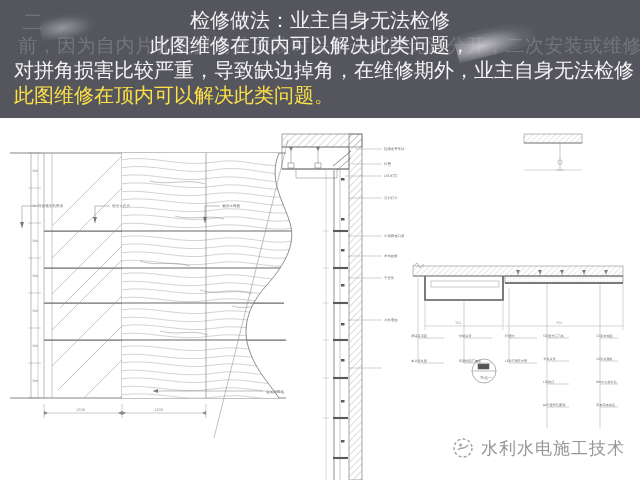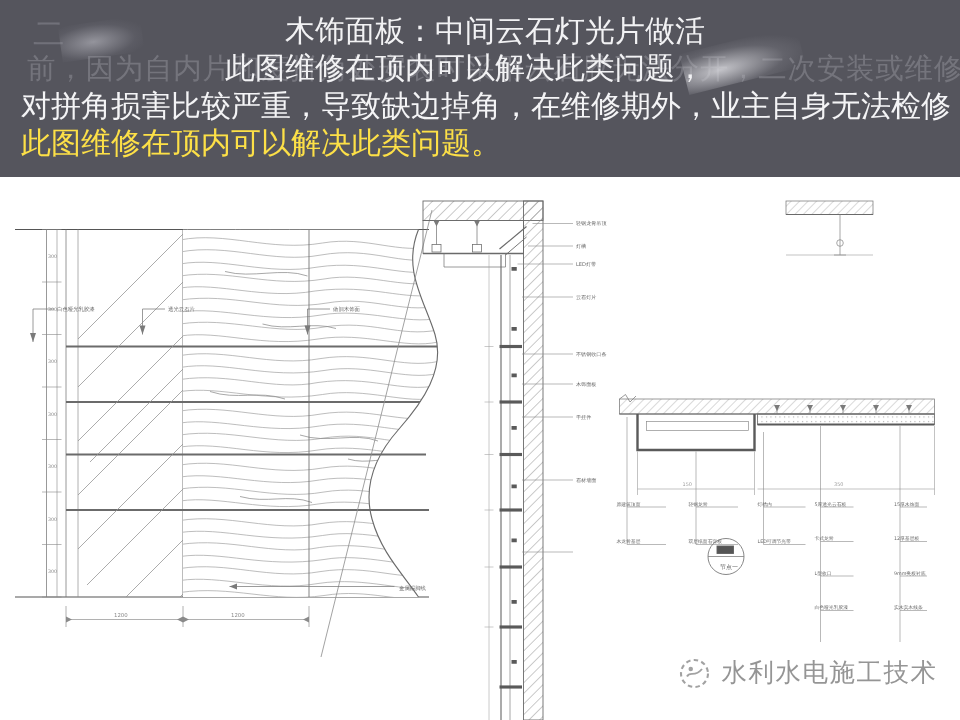--- a/index.html
+++ b/index.html
@@ -52,40 +52,40 @@
     font-size:20px;color:#fde047;white-space:nowrap;
   }
 
   
   .drawing{position:absolute;left:0;top:118px;width:640px;height:362px;background:#fff;}
   .drawing svg{display:block;}
 
   
   .watermark{
     position:absolute;left:452px;top:437px;
-    display:flex;align-items:flex-end;gap:7px;
+    display:flex;align-items:flex-start;gap:7px;
     opacity:.62;
   }
   .wm-text{
     font-size:17px;color:#555;white-space:nowrap;
     font-family:"Liberation Serif","DejaVu Serif",serif;
     letter-spacing:1px;
   }
 </style>
 </head>
 <body>
 
 <div id="root">
 
   <div class="header-band">
     <div class="ghost-smudge2"></div>
     <div class="ghost-line ghost-num">二</div>
     <div class="ghost-line ghost-row">前，因为自内片和度拼角处安装时采用云石胶无法分开，二次安装或维修</div>
     <div class="ghost-smudge"></div>
-    <div class="hdr-title">木饰面板：中间云石灯光片做活</div>
+    <div class="hdr-title">检修做法：业主自身无法检修</div>
     <div class="hdr-l2">此图维修在顶内可以解决此类问题，</div>
     <div class="hdr-l3">对拼角损害比较严重，导致缺边掉角，在维修期外，业主自身无法检修，</div>
     <div class="hdr-l4">此图维修在顶内可以解决此类问题。</div>
   </div>
 
   <div class="drawing">
   <svg width="640" height="362" viewBox="0 0 640 362" xmlns="http://www.w3.org/2000/svg">
     <defs>
       <pattern id="hatch" width="5" height="5" patternTransform="rotate(45)" patternUnits="userSpaceOnUse">
         <line x1="0" y1="0" x2="0" y2="5" stroke="#8a8a8a" stroke-width="0.6"></line>

